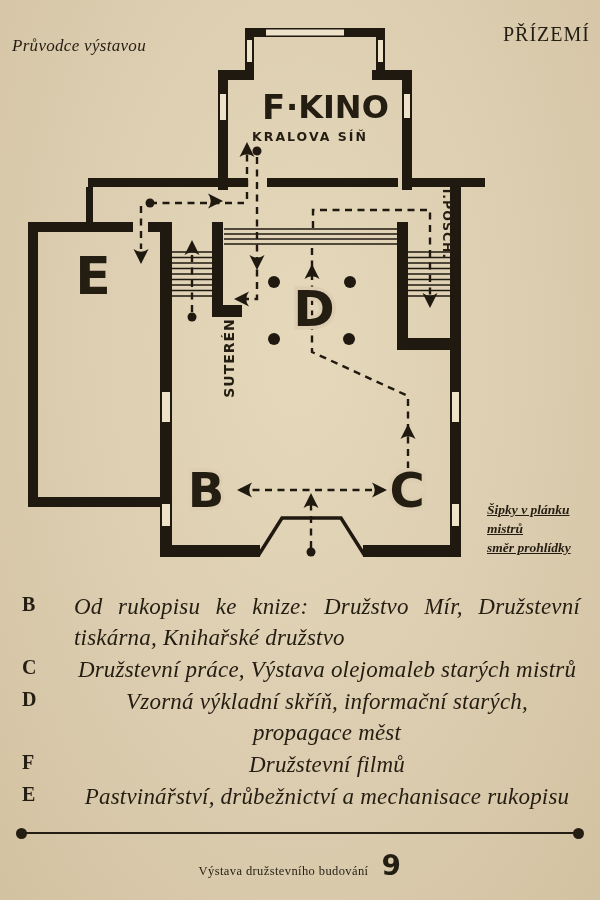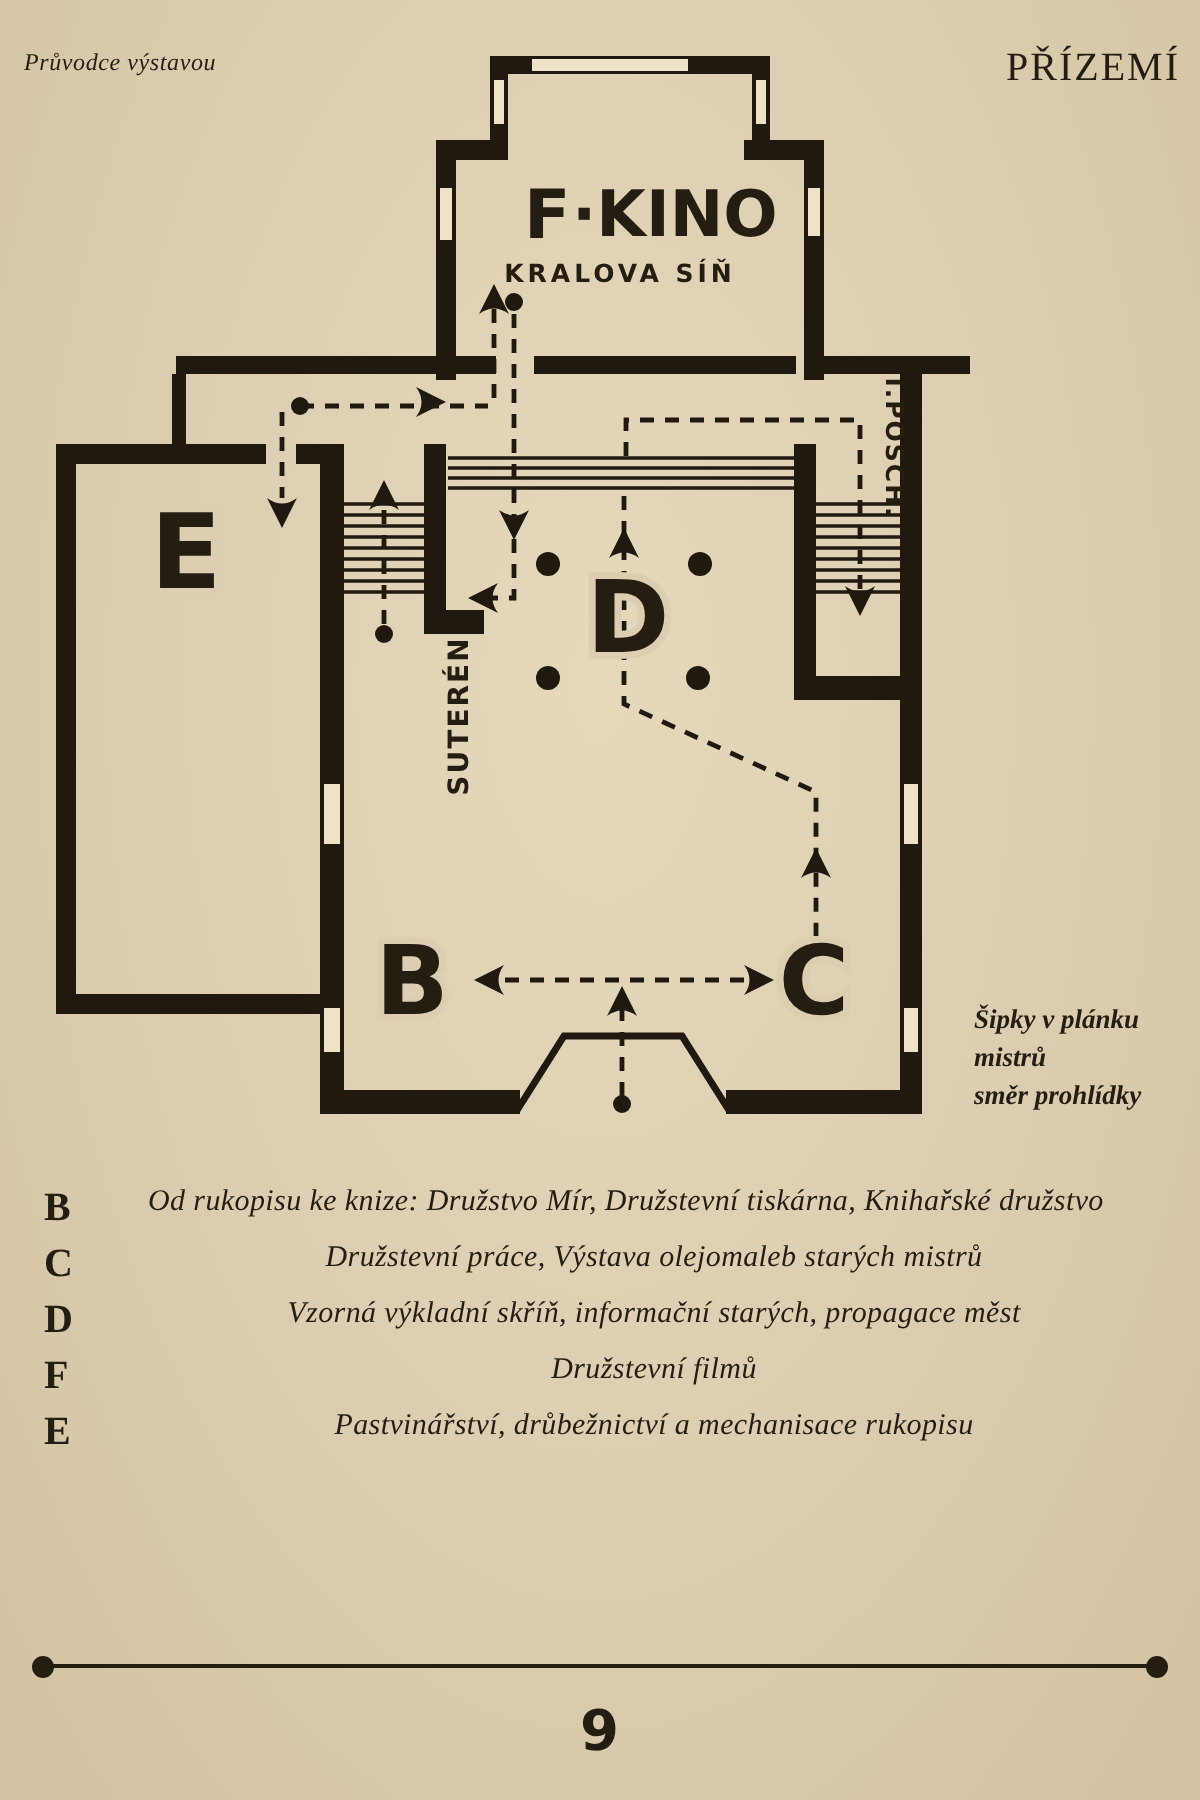--- a/index.html
+++ b/index.html
@@ -3,52 +3,52 @@
 <meta charset="utf-8">
 <style>
   html,body{margin:0;padding:0;}
   body{
     width:600px;height:900px;position:relative;overflow:hidden;
     background:radial-gradient(ellipse at 50% 38%, #e5d8bb 0%, #dccdb0 55%, #d2c2a1 100%);
     font-family:"Liberation Serif", serif;
     color:#241d12;
   }
   .hdr-left{
-    position:absolute;top:24px;left:12px;
-    font-style:italic;font-size:12px;letter-spacing:.3px;
+    position:absolute;top:36px;left:12px;
+    font-style:italic;font-size:17px;letter-spacing:.3px;
   }
   .hdr-right{
     position:absolute;top:23px;right:10px;
     font-weight:normal;font-size:20px;letter-spacing:1px;
   }
   #plan{position:absolute;top:0;left:0;}
   .wall{fill:#1f1910;}
   .win{fill:#eee2c8;}
   .hatch{stroke:#1f1910;stroke-width:1.7;}
   .dash{stroke:#1f1910;stroke-width:2.4;fill:none;stroke-dasharray:7 5.5;}
   .solidline{stroke:#1f1910;stroke-width:3.5;fill:none;}
   .ah{fill:#1f1910;}
   .dot{fill:#1f1910;}
   .plan-letter{
     font-family:"DejaVu Sans", sans-serif;font-weight:bold;fill:#241d12;
     paint-order:stroke;stroke:#ddceb1;stroke-width:7px;
   }
   .plan-small{font-family:"DejaVu Sans", sans-serif;font-weight:bold;fill:#241d12;}
   .note{
     position:absolute;left:487px;top:501px;width:112px;
-    font-style:italic;font-weight:bold;font-size:13.5px;line-height:1.4;
+    font-style:italic;font-weight:bold;font-size:13.5px;line-height:1.4;text-decoration:underline;
   }
   .legend{position:absolute;left:22px;top:591px;width:558px;}
   .lrow{display:flex;margin-bottom:1px;}
   .lkey{
     width:30px;flex:0 0 30px;margin-right:22px;
     font-weight:bold;font-size:20px;line-height:27px;
   }
   .ltext{
-    flex:1;font-style:italic;font-size:15px;line-height:20px;
+    flex:1;font-style:italic;font-size:23px;line-height:31px;
     text-align:justify;letter-spacing:.2px;
   }
   .ltext.nojust{text-align:center;}
   .divider{position:absolute;left:18px;right:18px;top:832px;height:2px;background:#241d12;}
   .divider .enddot{position:absolute;top:-4px;width:11px;height:11px;border-radius:50%;background:#241d12;}
   .enddot.l{left:-2px;}
   .enddot.r{right:-2px;}
   .footer{
     position:absolute;left:0;top:852px;width:600px;
     display:flex;justify-content:center;align-items:baseline;gap:13px;
@@ -222,14 +222,15 @@
     <div class="ltext nojust">Pastvinářství, drůbežnictví a mechanisace rukopisu</div>
   </div>
 </div>
 
 <div class="divider">
   <span class="enddot l"></span>
   <span class="enddot r"></span>
 </div>
 
 <div class="footer">
+  <span>Výstava družstevního budování</span>
   <span class="pagenum">9</span>
 </div>
 
 </body></html>

